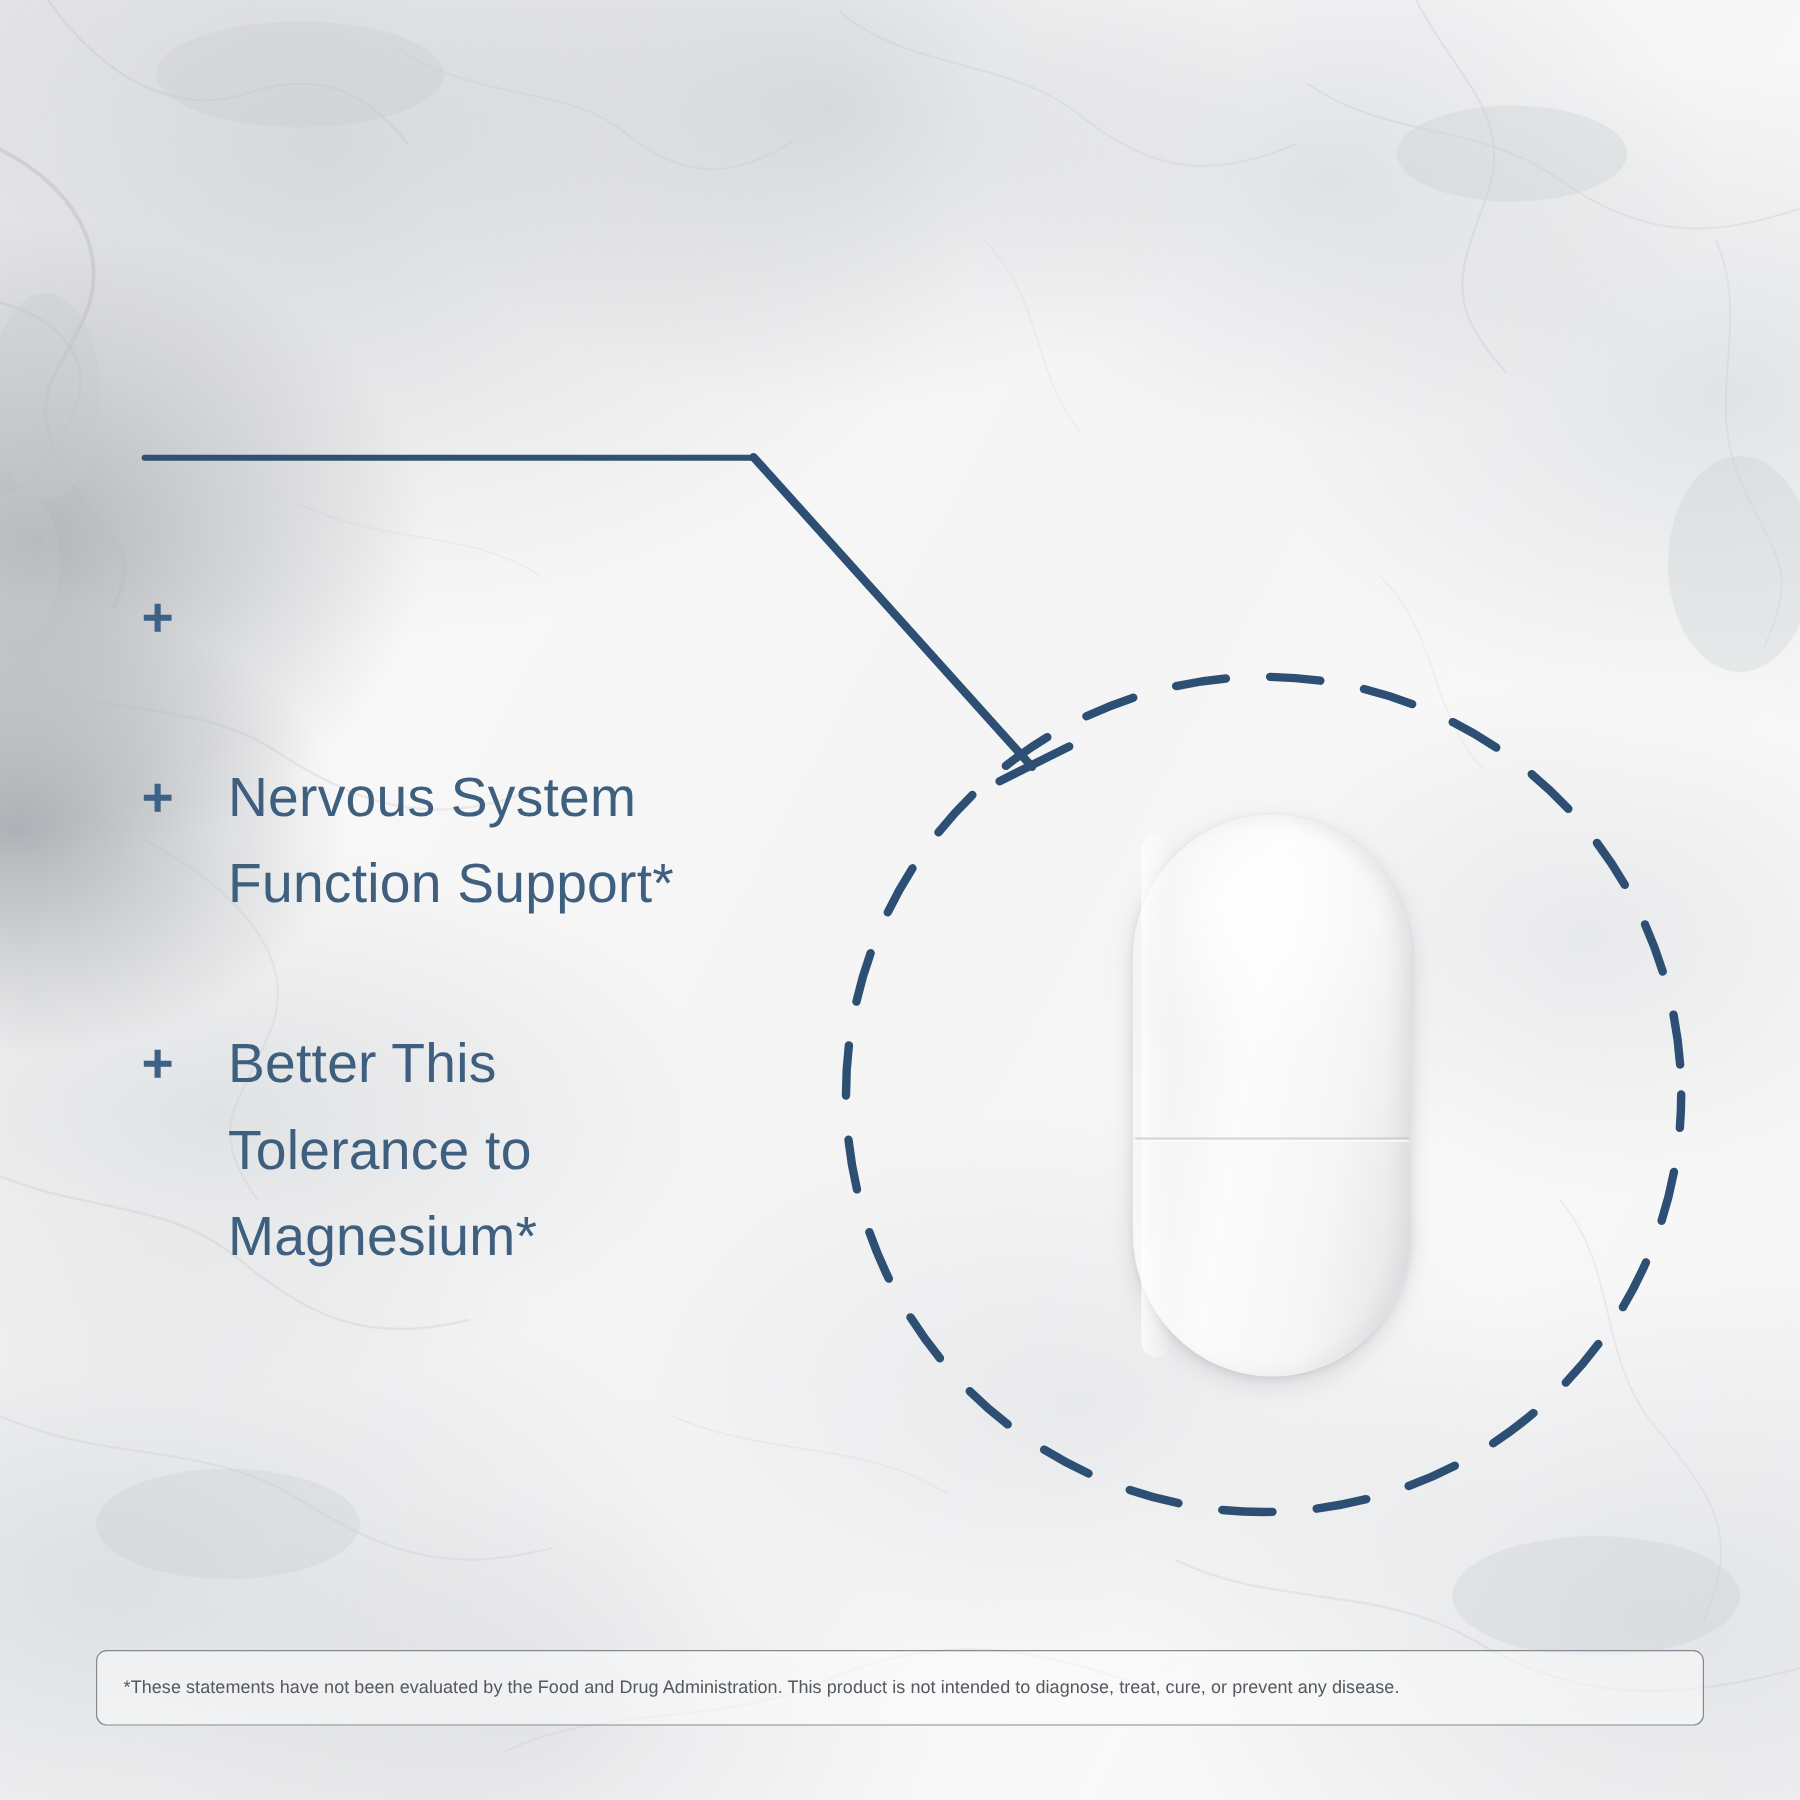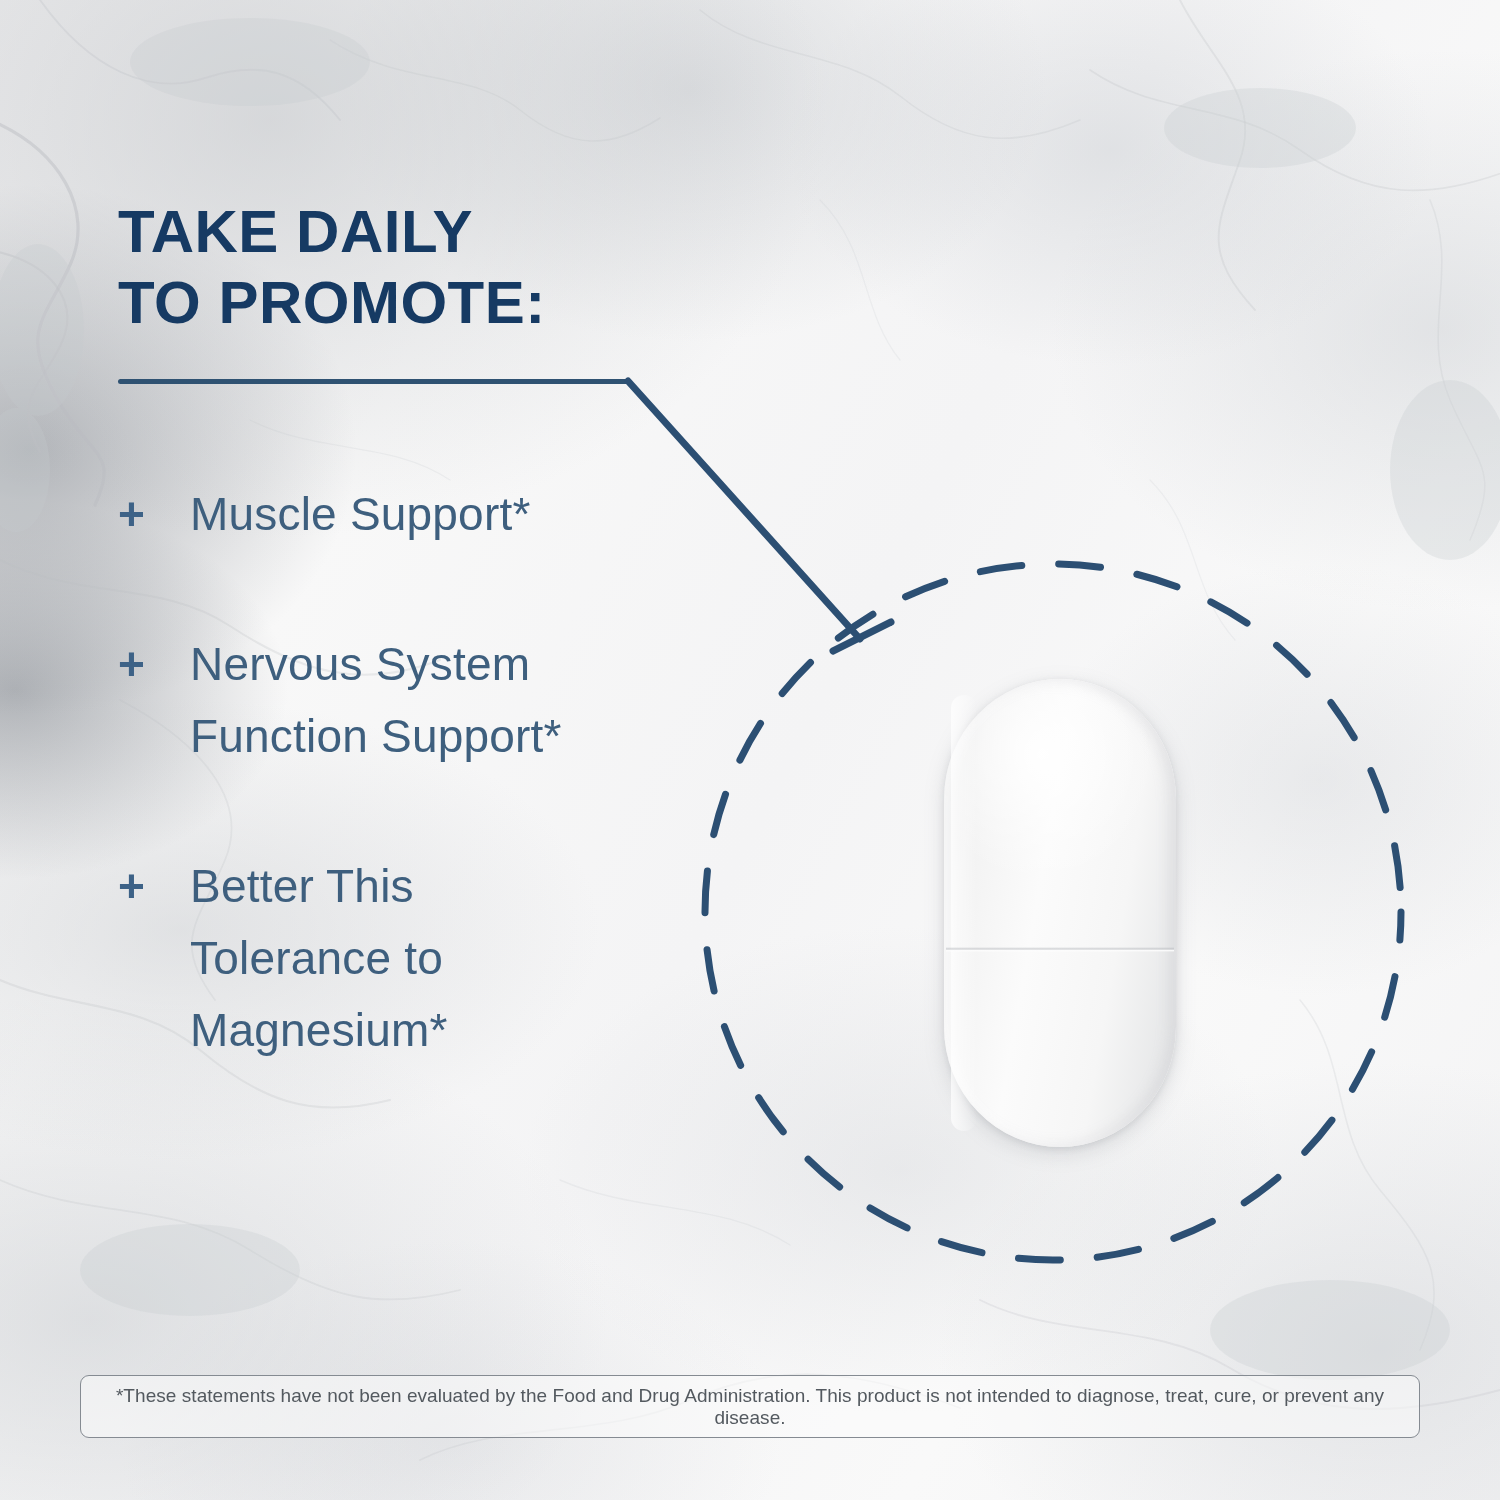--- a/index.html
+++ b/index.html
@@ -151,21 +151,21 @@
     height: 63px;
     box-sizing: border-box;
     border: 1.5px solid #858b92;
     border-radius: 9px;
     background: rgba(252,252,252,0.55);
     display: flex;
     align-items: center;
     padding: 0 22px;
   }
   #disclaimer-text {
-    font-size: 19px;
+    font-size: 15px;
     color: #53595f;
     letter-spacing: 0.05px;
     text-align: center;
   }
 </style>
 </head>
 <body>
 
 <div id="canvas">
 
@@ -196,30 +196,25 @@
       <ellipse cx="38" cy="330" rx="46" ry="86"></ellipse>
       <ellipse cx="16" cy="470" rx="34" ry="62"></ellipse>
       <ellipse cx="250" cy="62" rx="120" ry="44"></ellipse>
       <ellipse cx="1260" cy="128" rx="96" ry="40"></ellipse>
       <ellipse cx="1450" cy="470" rx="60" ry="90"></ellipse>
       <ellipse cx="190" cy="1270" rx="110" ry="46"></ellipse>
       <ellipse cx="1330" cy="1330" rx="120" ry="50"></ellipse>
     </g>
   </svg>
 
-  <div id="heading-block">
-    <div class="heading-line">TAKE DAILY</div>
-    <div class="heading-line">TO PROMOTE:</div>
-  </div>
   <div id="heading-rule"></div>
 
   <div id="benefit-list">
     <div class="benefit-item">
       <div class="benefit-plus">+</div>
-      <div class="benefit-text">Muscle Support*</div>
     </div>
     <div class="benefit-item">
       <div class="benefit-plus">+</div>
       <div class="benefit-text">Nervous System
 Function Support*</div>
     </div>
     <div class="benefit-item">
       <div class="benefit-plus">+</div>
       <div class="benefit-text">Better This
 Tolerance to

